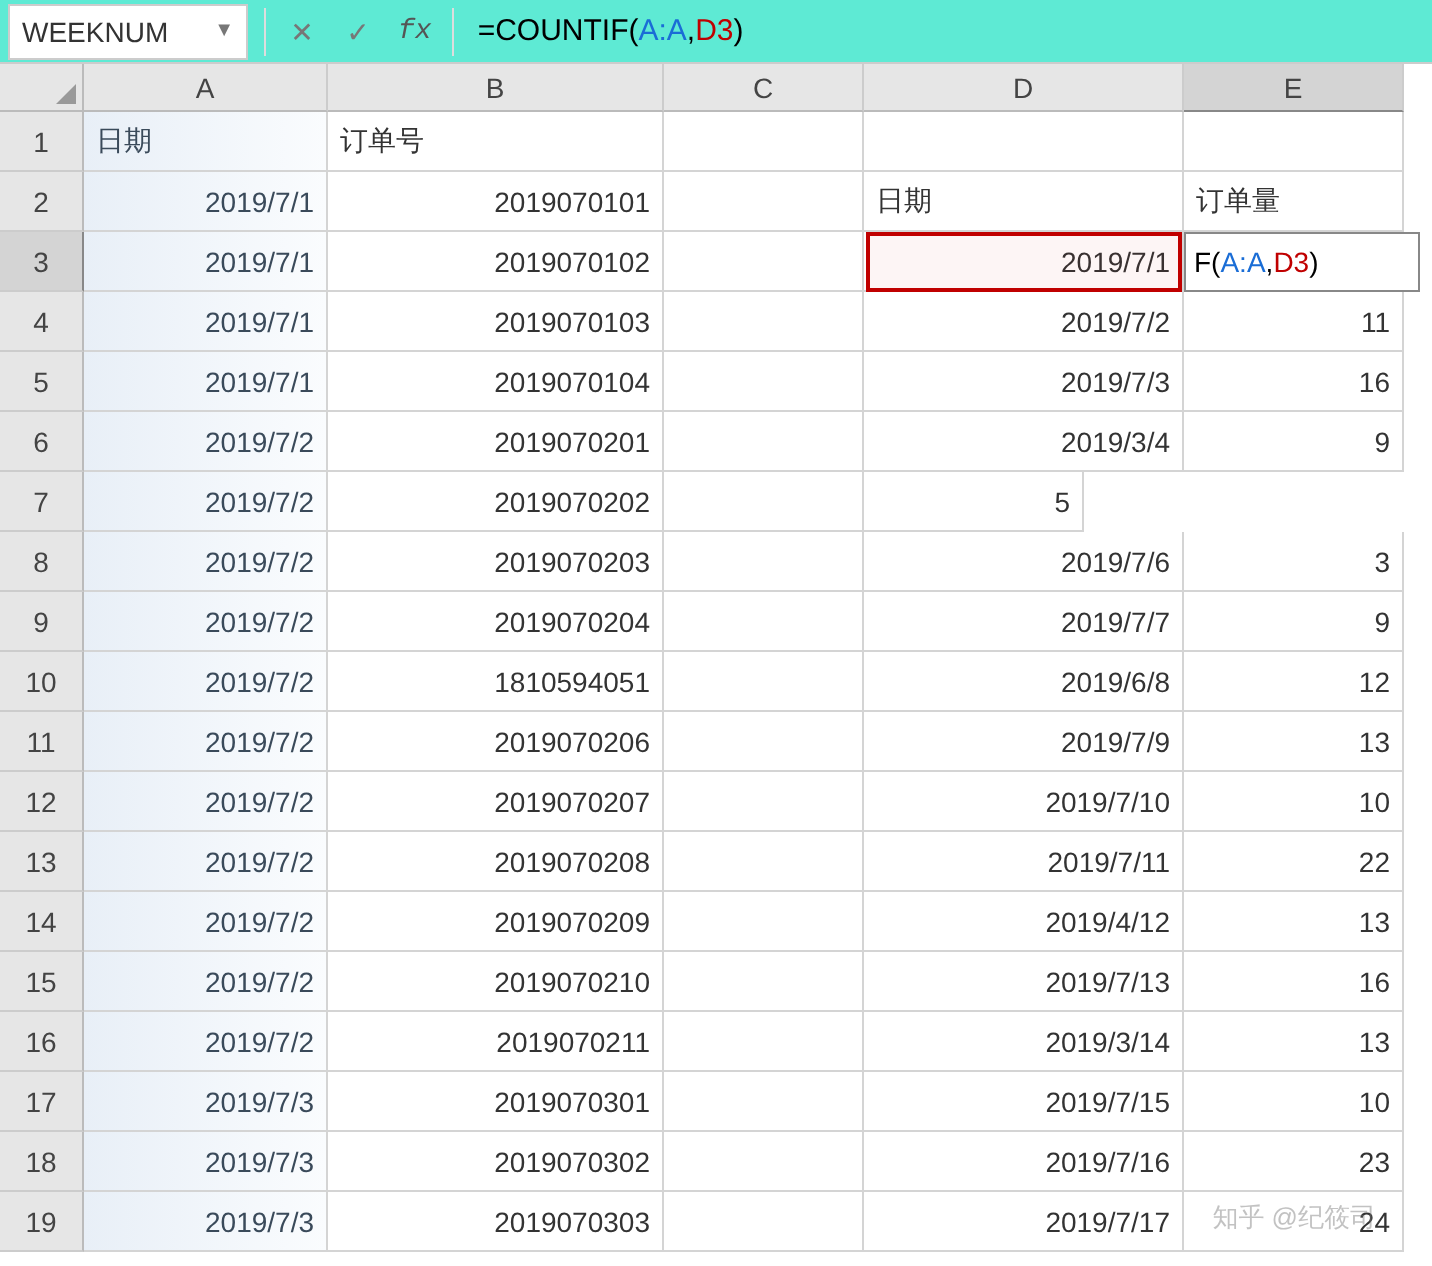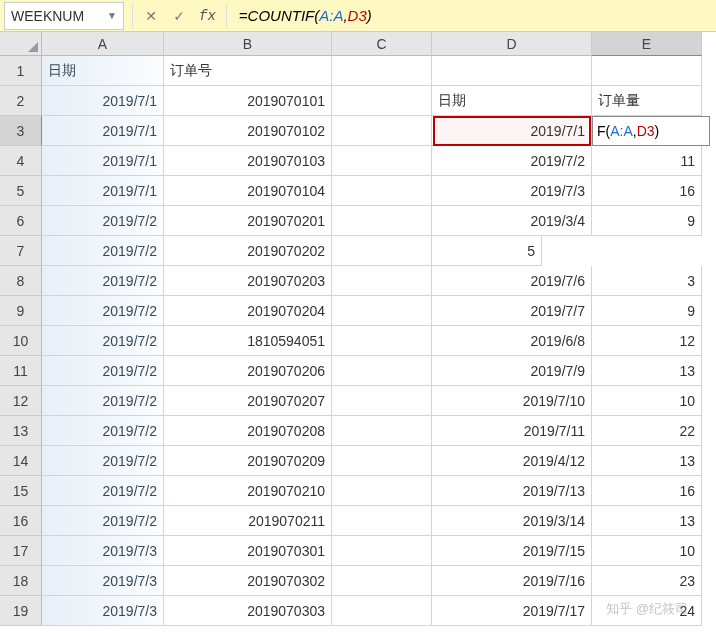--- a/index.html
+++ b/index.html
@@ -1,27 +1,27 @@
 <!DOCTYPE html>
 <html><head>
   <meta charset="utf-8">
   <style>
     * { box-sizing: border-box; margin: 0; padding: 0; }
     body { font-family: "Microsoft YaHei", Arial, sans-serif; font-size: 14px; background: #fff; width: 716px; }
     
-    .formula-bar { display: flex; align-items: center; height: 32px; border-bottom: 1px solid #ccc; background: #fef9c3; }
+    .formula-bar { display: flex; align-items: center; height: 32px; border-bottom: 1px solid #ccc; background: #5eead4; }
     .name-box { width: 120px; height: 28px; border: 1px solid #ccc; margin: 0 4px; display: flex; align-items: center; padding: 0 6px; background: #fff; }
     .name-box-text { flex: 1; color: #333; }
     .name-dropdown { color: #777; font-size: 10px; }
     .fb-divider { width: 1px; height: 24px; background: #ddd; margin: 0 4px; }
     .fb-btn { width: 28px; height: 28px; display: flex; align-items: center; justify-content: center; color: #777; }
     .fb-cancel { color: #777; }
     .fb-confirm { color: #777; }
     .fx-label { font-style: italic; font-family: Liberation Mono, monospace; color: #555; margin: 0 6px; }
-    .formula-input { flex: 1; padding: 0 8px; font-size: 15px; font-style: italic; }
+    .formula-input { flex: 1; padding: 0 8px; font-size: 15px; }
     .formula-input .fn { color: #000; }
     .formula-input .ref1 { color: #1a6dd6; }
     .formula-input .ref2 { color: #c00000; }
     
     .sheet { position: relative; }
     .corner { position: absolute; left: 0; top: 0; width: 42px; height: 24px; background: #e6e6e6; border-right: 1px solid #bbb; border-bottom: 1px solid #bbb; }
     .corner::after { content: ""; position: absolute; right: 3px; bottom: 3px; width: 0; height: 0; border-left: 10px solid transparent; border-bottom: 10px solid #999; }
     
     .col-headers { display: flex; margin-left: 42px; }
     .col-h { height: 24px; background: #e6e6e6; border-right: 1px solid #ccc; border-bottom: 1px solid #bbb; display: flex; align-items: center; justify-content: center; color: #444; }

